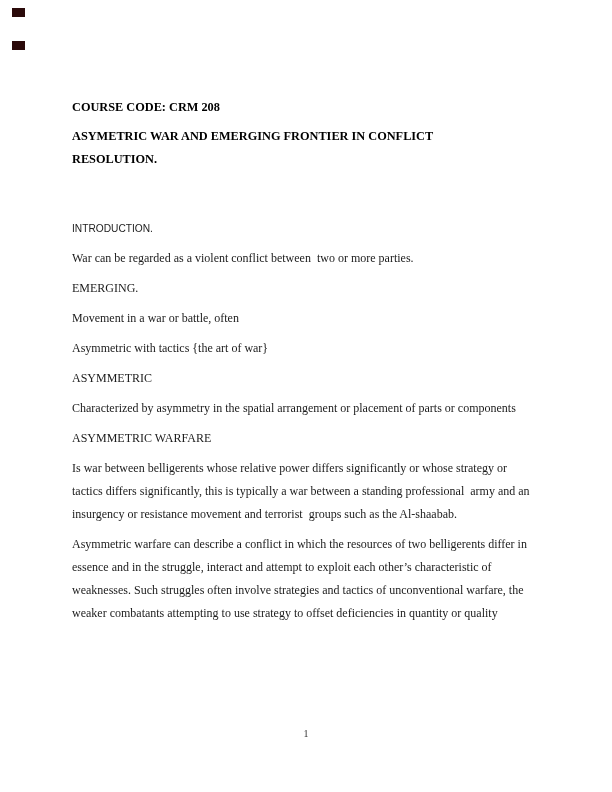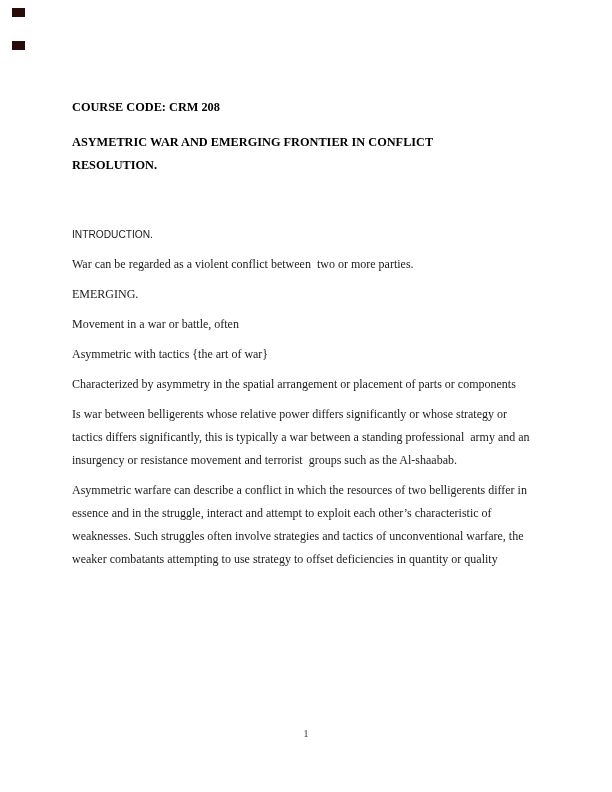--- a/index.html
+++ b/index.html
@@ -28,21 +28,21 @@
   .title-bold {
     font-weight: bold;
     font-size: 12.3px;
     color: #000000;
   }
   .heading-sans {
     font-family: "Liberation Sans", "DejaVu Sans", sans-serif;
     font-size: 10.2px;
     color: #222222;
   }
-  .mb12 { margin-bottom: 12px; }
+  .mb12 { margin-bottom: 6px; }
   .mb46 { margin-bottom: 46px; }
   .mb9  {  }
   .page-number {
     position: absolute;
     top: 722px;
     left: 0;
     right: 0;
     text-align: center;
     font-size: 10px;
     line-height: 23px;
@@ -74,23 +74,25 @@
   <p class="block">War can be regarded as a violent conflict between  two or more parties.</p>
 
   <p class="block">EMERGING.</p>
 
   <p class="block">Movement in a war or battle, often</p>
 
   <p class="block">Asymmetric with tactics {the art of war}</p>
 
 
 
+  <p class="block">ASYMMETRIC</p>
 
   <p class="block">Characterized by asymmetry in the spatial arrangement or placement of parts or components</p>
 
+  <p class="block">ASYMMETRIC WARFARE</p>
 
   <p class="block">Is war between belligerents whose relative power differs significantly or whose strategy or
 tactics differs significantly, this is typically a war between a standing professional  army and an
 insurgency or resistance movement and terrorist  groups such as the Al-shaabab.</p>
 
   <p class="block">Asymmetric warfare can describe a conflict in which the resources of two belligerents differ in
 essence and in the struggle, interact and attempt to exploit each other’s characteristic of
 weaknesses. Such struggles often involve strategies and tactics of unconventional warfare, the
 weaker combatants attempting to use strategy to offset deficiencies in quantity or quality</p>
 

